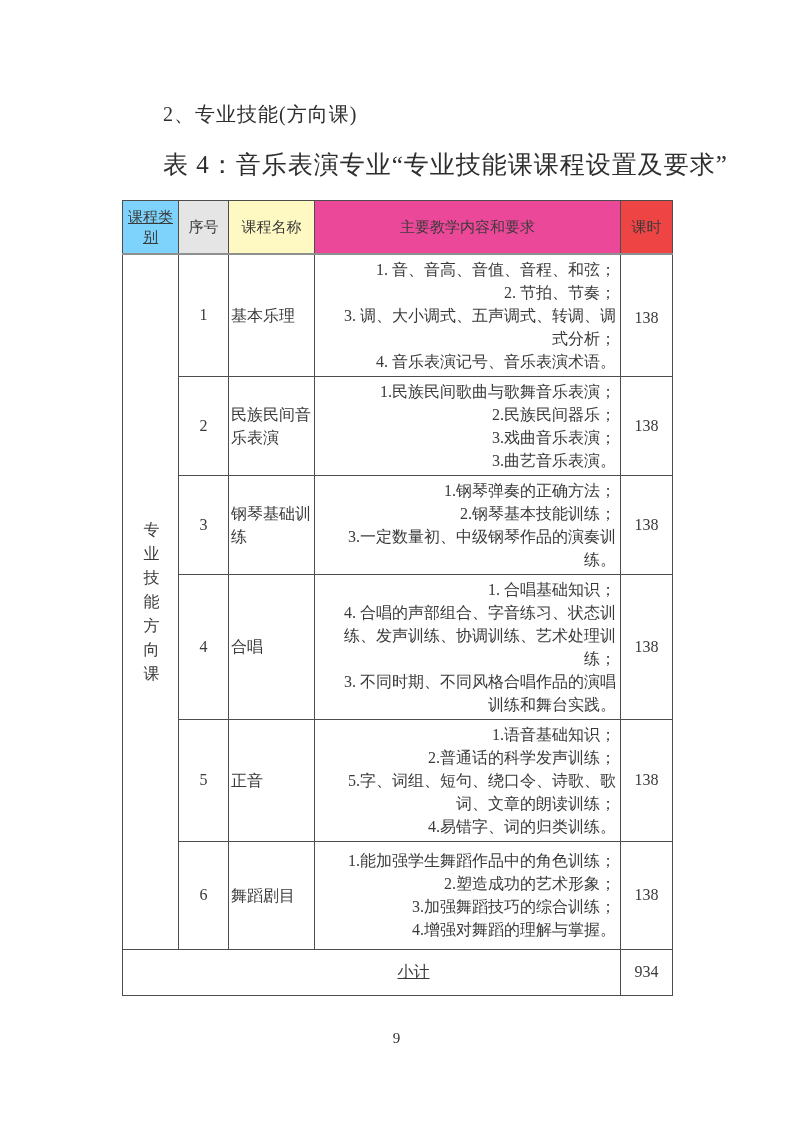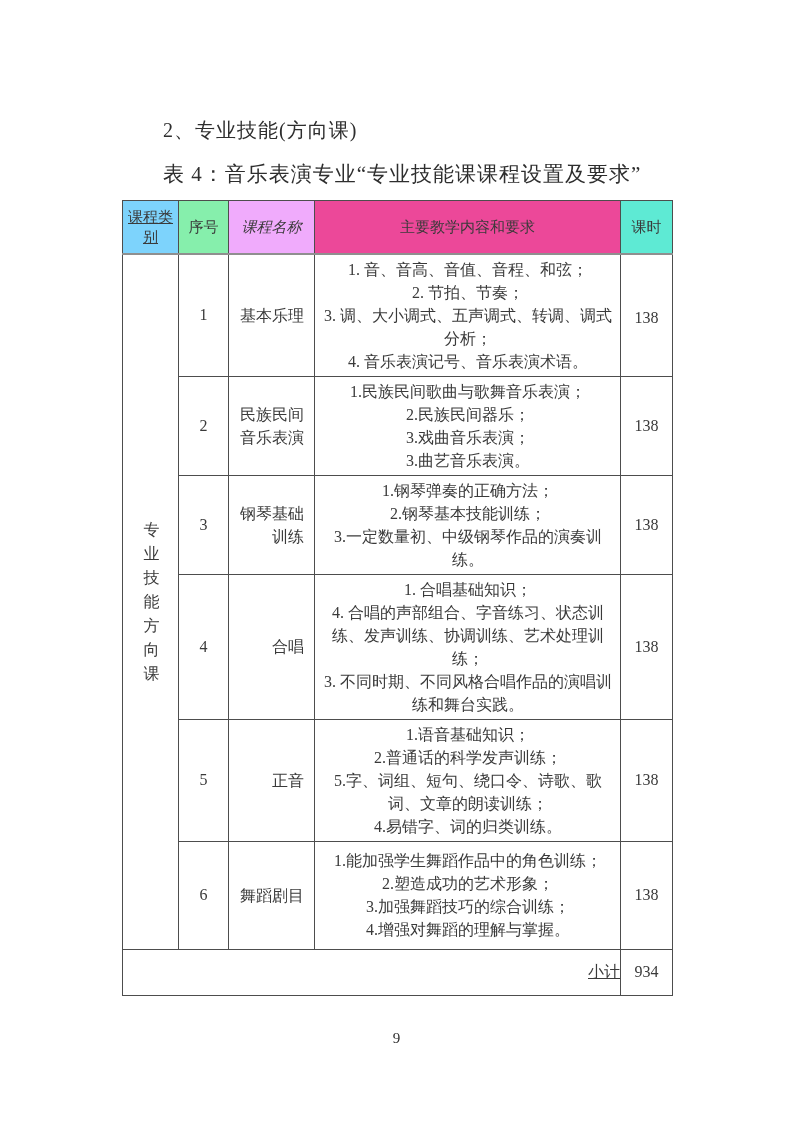--- a/index.html
+++ b/index.html
@@ -9,30 +9,30 @@
     width: 793px;
     height: 1122px;
     background: #ffffff;
     font-family: "Liberation Serif", "DejaVu Serif", serif;
     color: #3a3a3a;
     overflow: hidden;
   }
   .doc-title {
     position: absolute;
     left: 163px;
-    top: 117px;
+    top: 101px;
     font-size: 20px;
     letter-spacing: 1px;
     color: #2e2e2e;
   }
   .table-caption {
     position: absolute;
     left: 163px;
-    top: 160px;
-    font-size: 21px;
+    top: 148px;
+    font-size: 25px;
     letter-spacing: 1px;
     color: #2e2e2e;
   }
   table.course-table {
     position: absolute;
     left: 122px;
     top: 200px;
     width: 550px;
     border-collapse: collapse;
     table-layout: fixed;
@@ -47,42 +47,42 @@
   .course-table thead th {
     background: #F0C565;
     height: 53px;
     text-align: center;
     font-size: 15px;
     line-height: 20px;
     border-bottom: 2px solid #8f8f8f;
   }
   .cell-center { text-align: center; }
   .cell-content {
-    text-align: center;
-    padding: 3px 4px 3px 5px;
+    text-align: right;
+    padding: 3px 4px 3px 20px;
     line-height: 23px;
     vertical-align: middle;
   }
   .cell-name {
-    text-align: right;
-    padding: 0 10px;
+    text-align: left;
+    padding: 0 2px;
     line-height: 23px;
   }
   .cell-hours { text-align: center; font-size: 16px; margin-left: 28px; }
   .cell-hours-top { vertical-align: top; padding-top: 5px; }
   .vertical-label {
     width: 18px;
     margin: 0 auto;
     word-break: break-all;
     line-height: 24px;
     text-align: right;
     font-size: 16px;
   }
   .subtotal-cell {
-    text-align: right;
+    text-align: center;
     padding-left: 84px; 
     height: 46px;
     font-size: 16px;
     text-decoration: underline;
   }
   .page-number {
     position: absolute;
     top: 1030px;
     left: 0;
     width: 100%;
@@ -103,24 +103,24 @@
     <colgroup>
       <col style="width:56px">
       <col style="width:50px">
       <col style="width:86px">
       <col style="width:306px">
       <col style="width:52px">
     </colgroup>
     <thead>
       <tr>
         <th style="background: #7dd3fc; text-decoration: underline;">课程类别</th>
-        <th style="background: #86efac; margin-top: 44px;">序号</th>
-        <th style="background: #f0abfc; font-style: italic;">课程名称</th>
+        <th style="background: #e5e5e5; margin-top: 44px;">序号</th>
+        <th style="background: #fef9c3;">课程名称</th>
         <th style="background: #ec4899;">主要教学内容和要求</th>
-        <th style="background: #5eead4;">课时</th>
+        <th style="background: #ef4444;">课时</th>
       </tr>
     </thead>
     <tbody>
       <tr style="height:115px">
         <td rowspan="6" class="cell-center">
           <div class="vertical-label">专业技能方向课</div>
         </td>
         <td class="cell-center">1</td>
         <td class="cell-name">基本乐理</td>
         <td class="cell-content">

